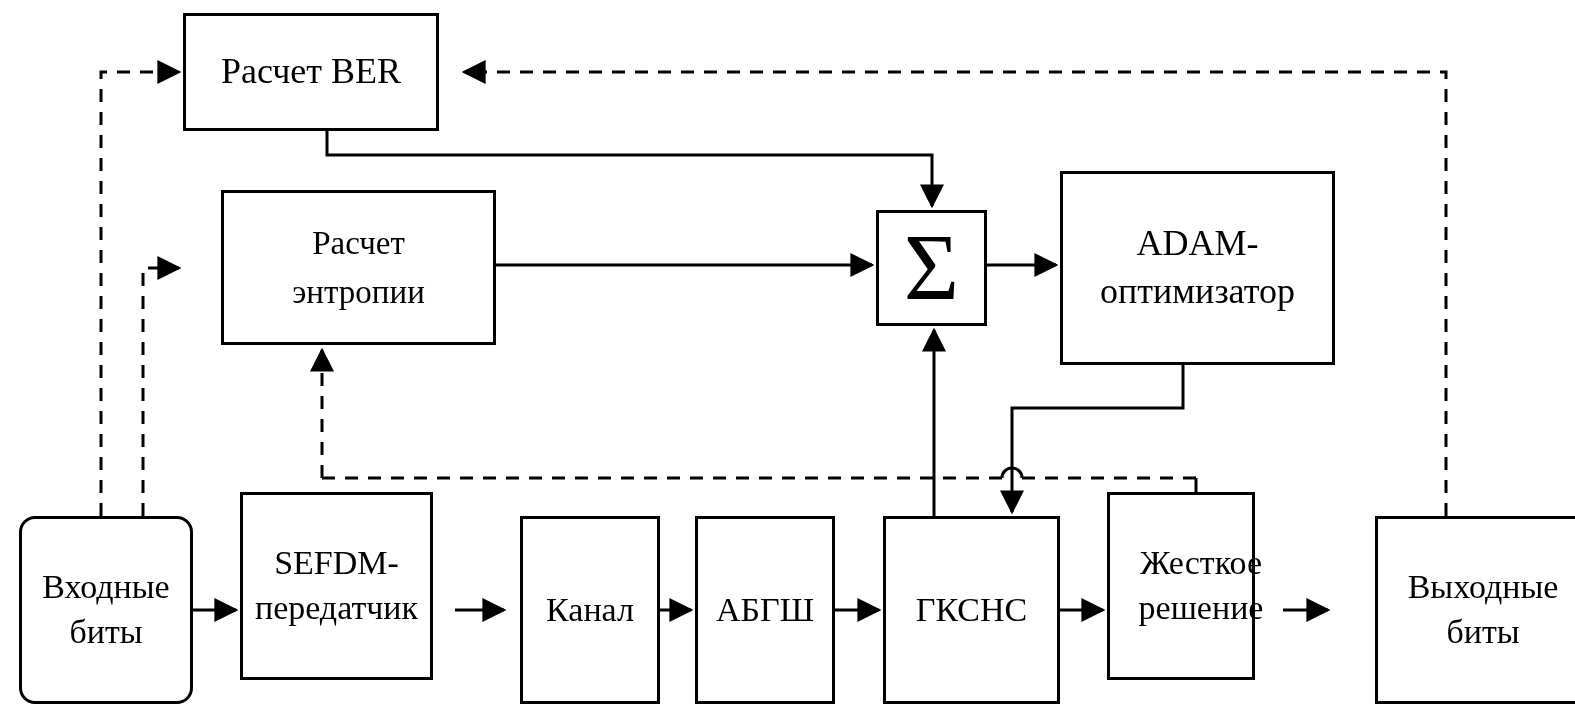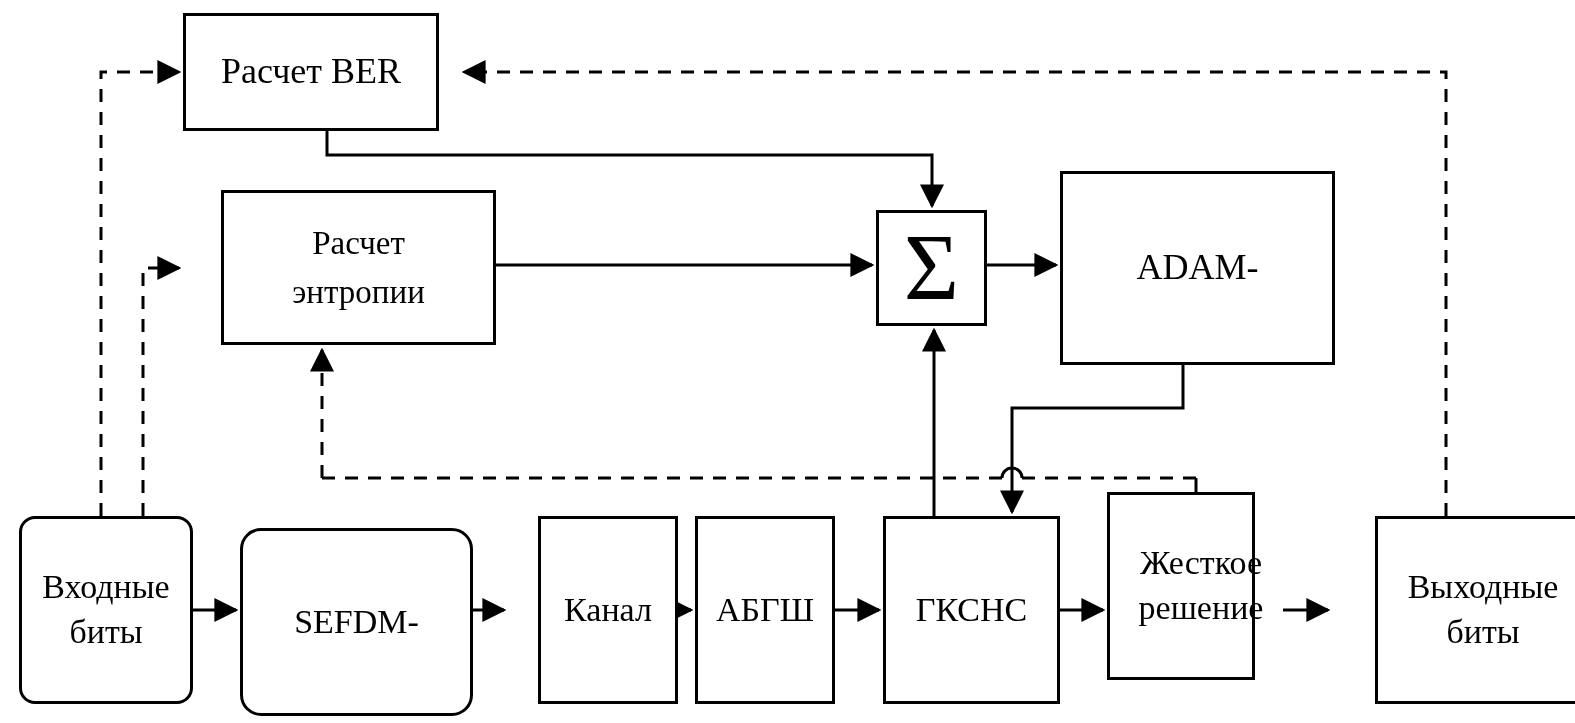--- a/index.html
+++ b/index.html
@@ -74,32 +74,34 @@
     <span>Расчет</span>
     <span>энтропии</span>
   </div>
 
   <div class="box sigma" style="left:876px; top:210px; width:111px; height:116px;">
     <span>Σ</span>
   </div>
 
   <div class="box fs-lg" style="left:1060px; top:171px; width:275px; height:194px;">
     <span>ADAM-</span>
+    <span>оптимизатор</span>
   </div>
 
   <div class="box fs-md" style="left:19px; top:516px; width:174px; height:188px;border-radius:16px;">
     <span>Входные</span>
     <span>биты</span>
   </div>
 
-  <div class="box fs-md" style="left:240px; top:528px; width:233px; height:188px;border-radius:21px;">
+  <div class="box fs-md" style="left:240px; top:492px; width:193px; height:188px;">
     <span>SEFDM-</span>
+    <span>передатчик</span>
   </div>
 
-  <div class="box fs-md" style="left:538px; top:516px; width:140px; height:188px;">
+  <div class="box fs-md" style="left:520px; top:516px; width:140px; height:188px;">
     <span>Канал</span>
   </div>
 
   <div class="box fs-md" style="left:695px; top:516px; width:140px; height:188px;">
     <span>АБГШ</span>
   </div>
 
   <div class="box fs-md" style="left:883px; top:516px; width:177px; height:188px;">
     <span>ГКСНС</span>
   </div>

